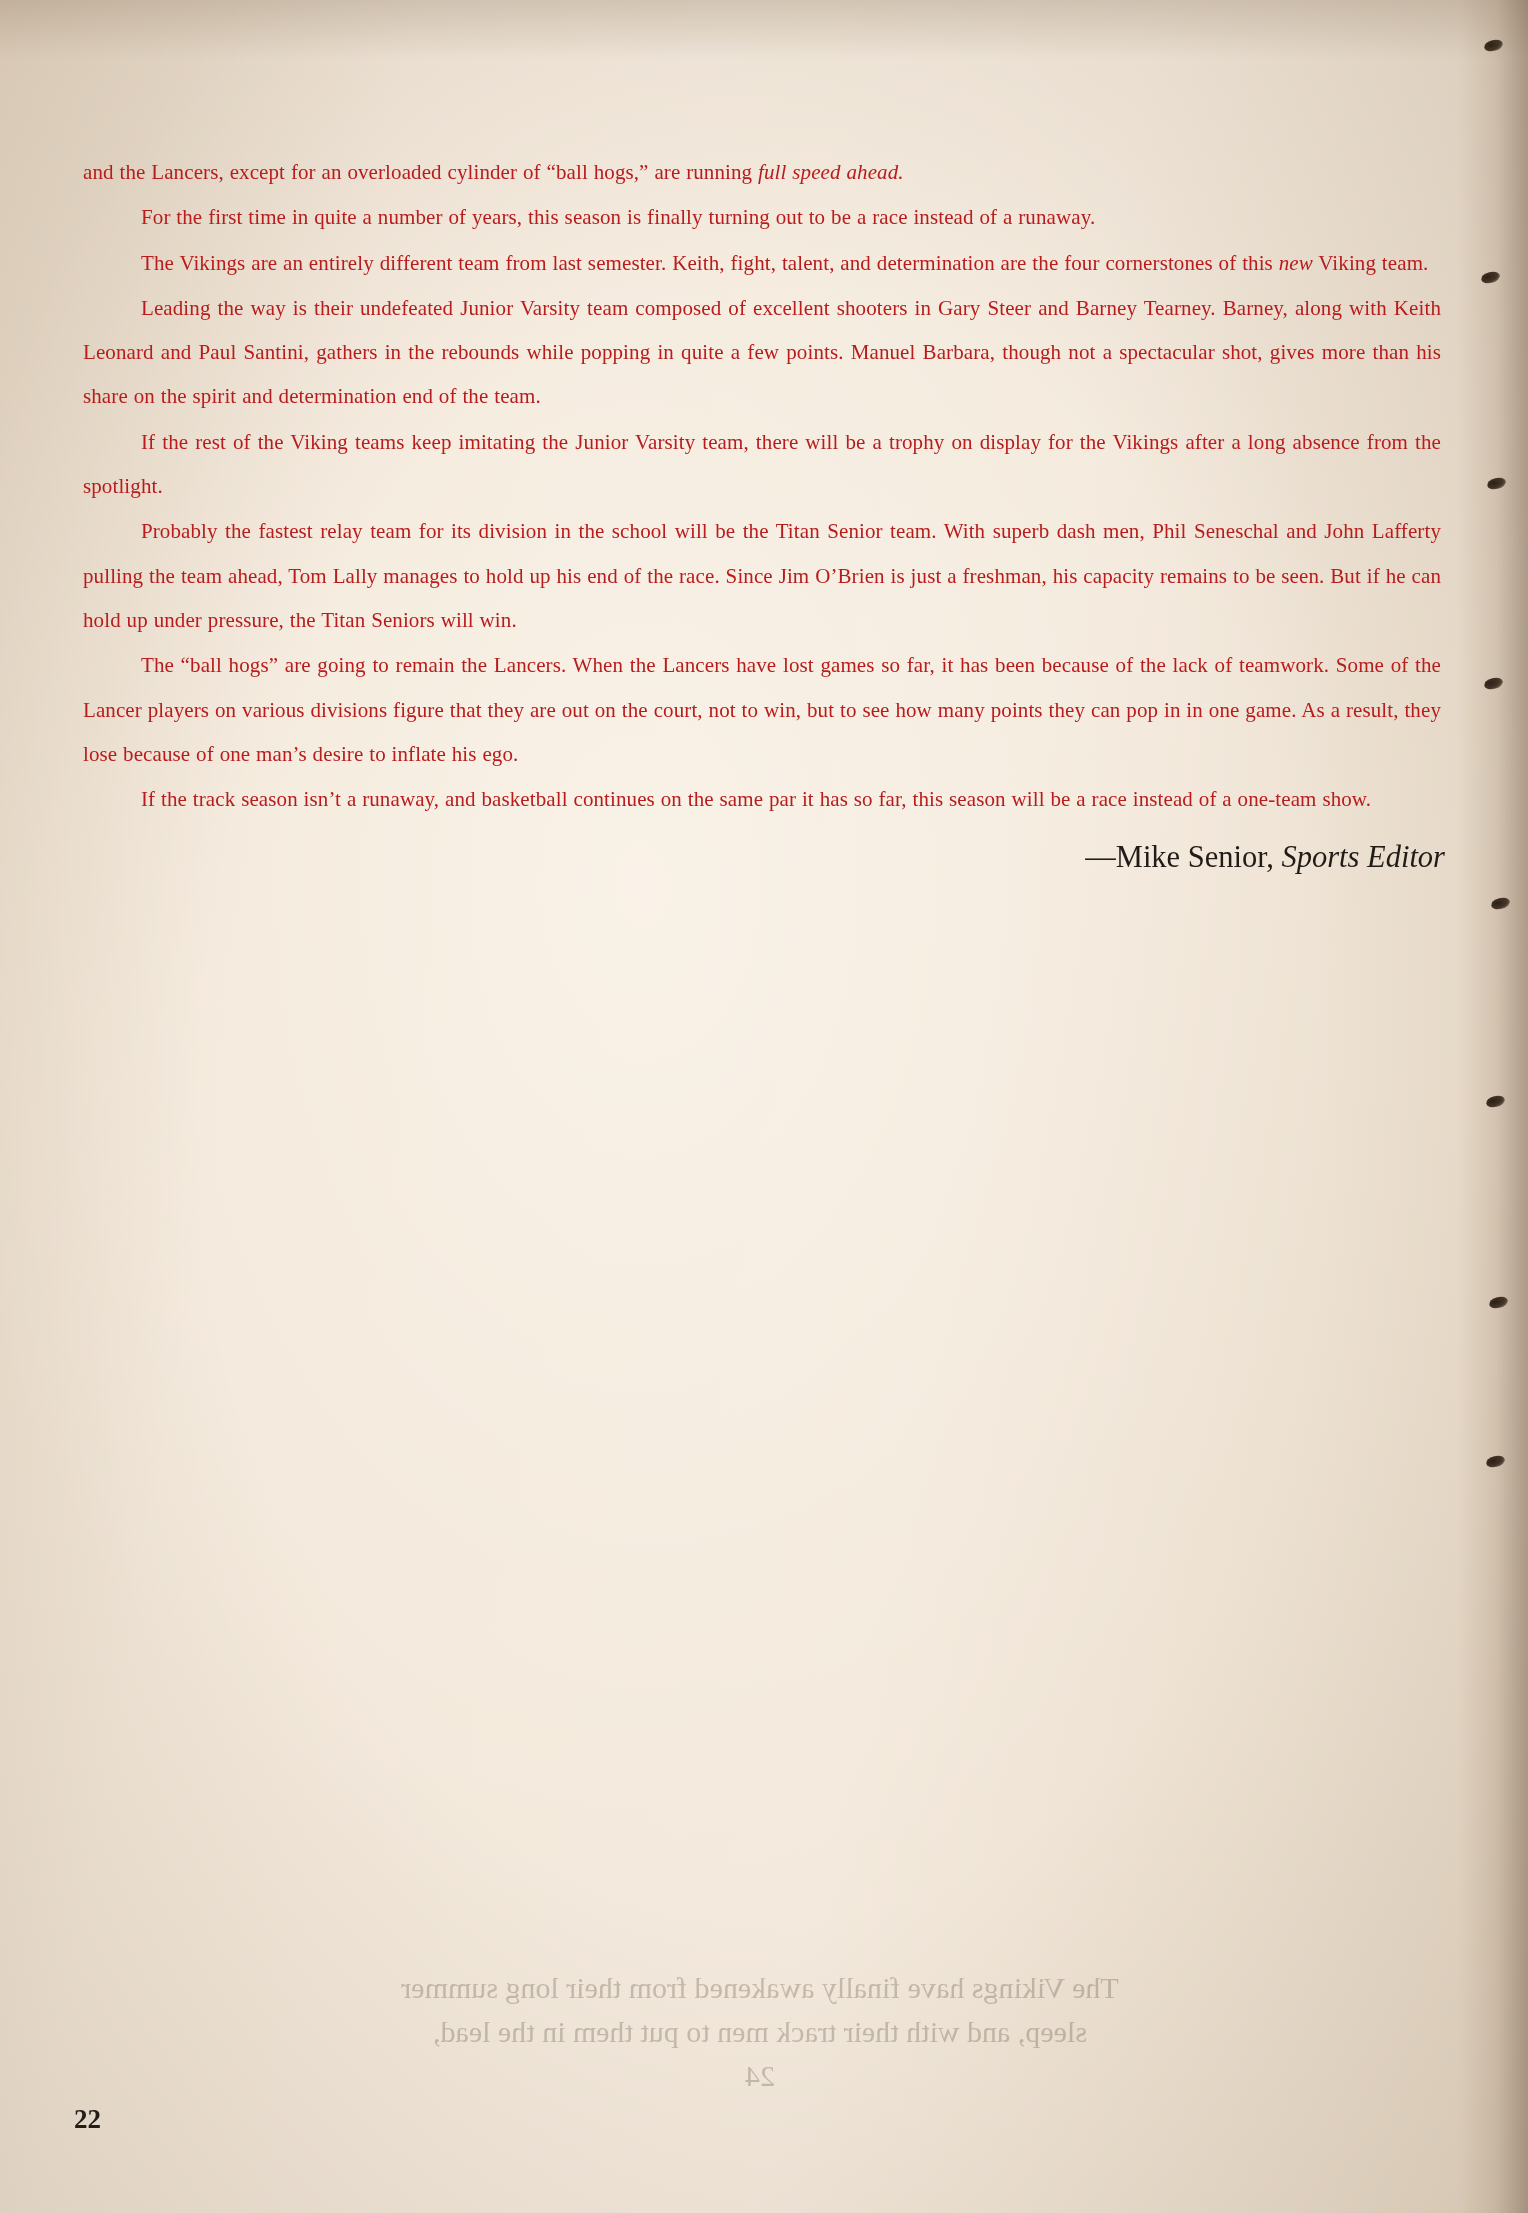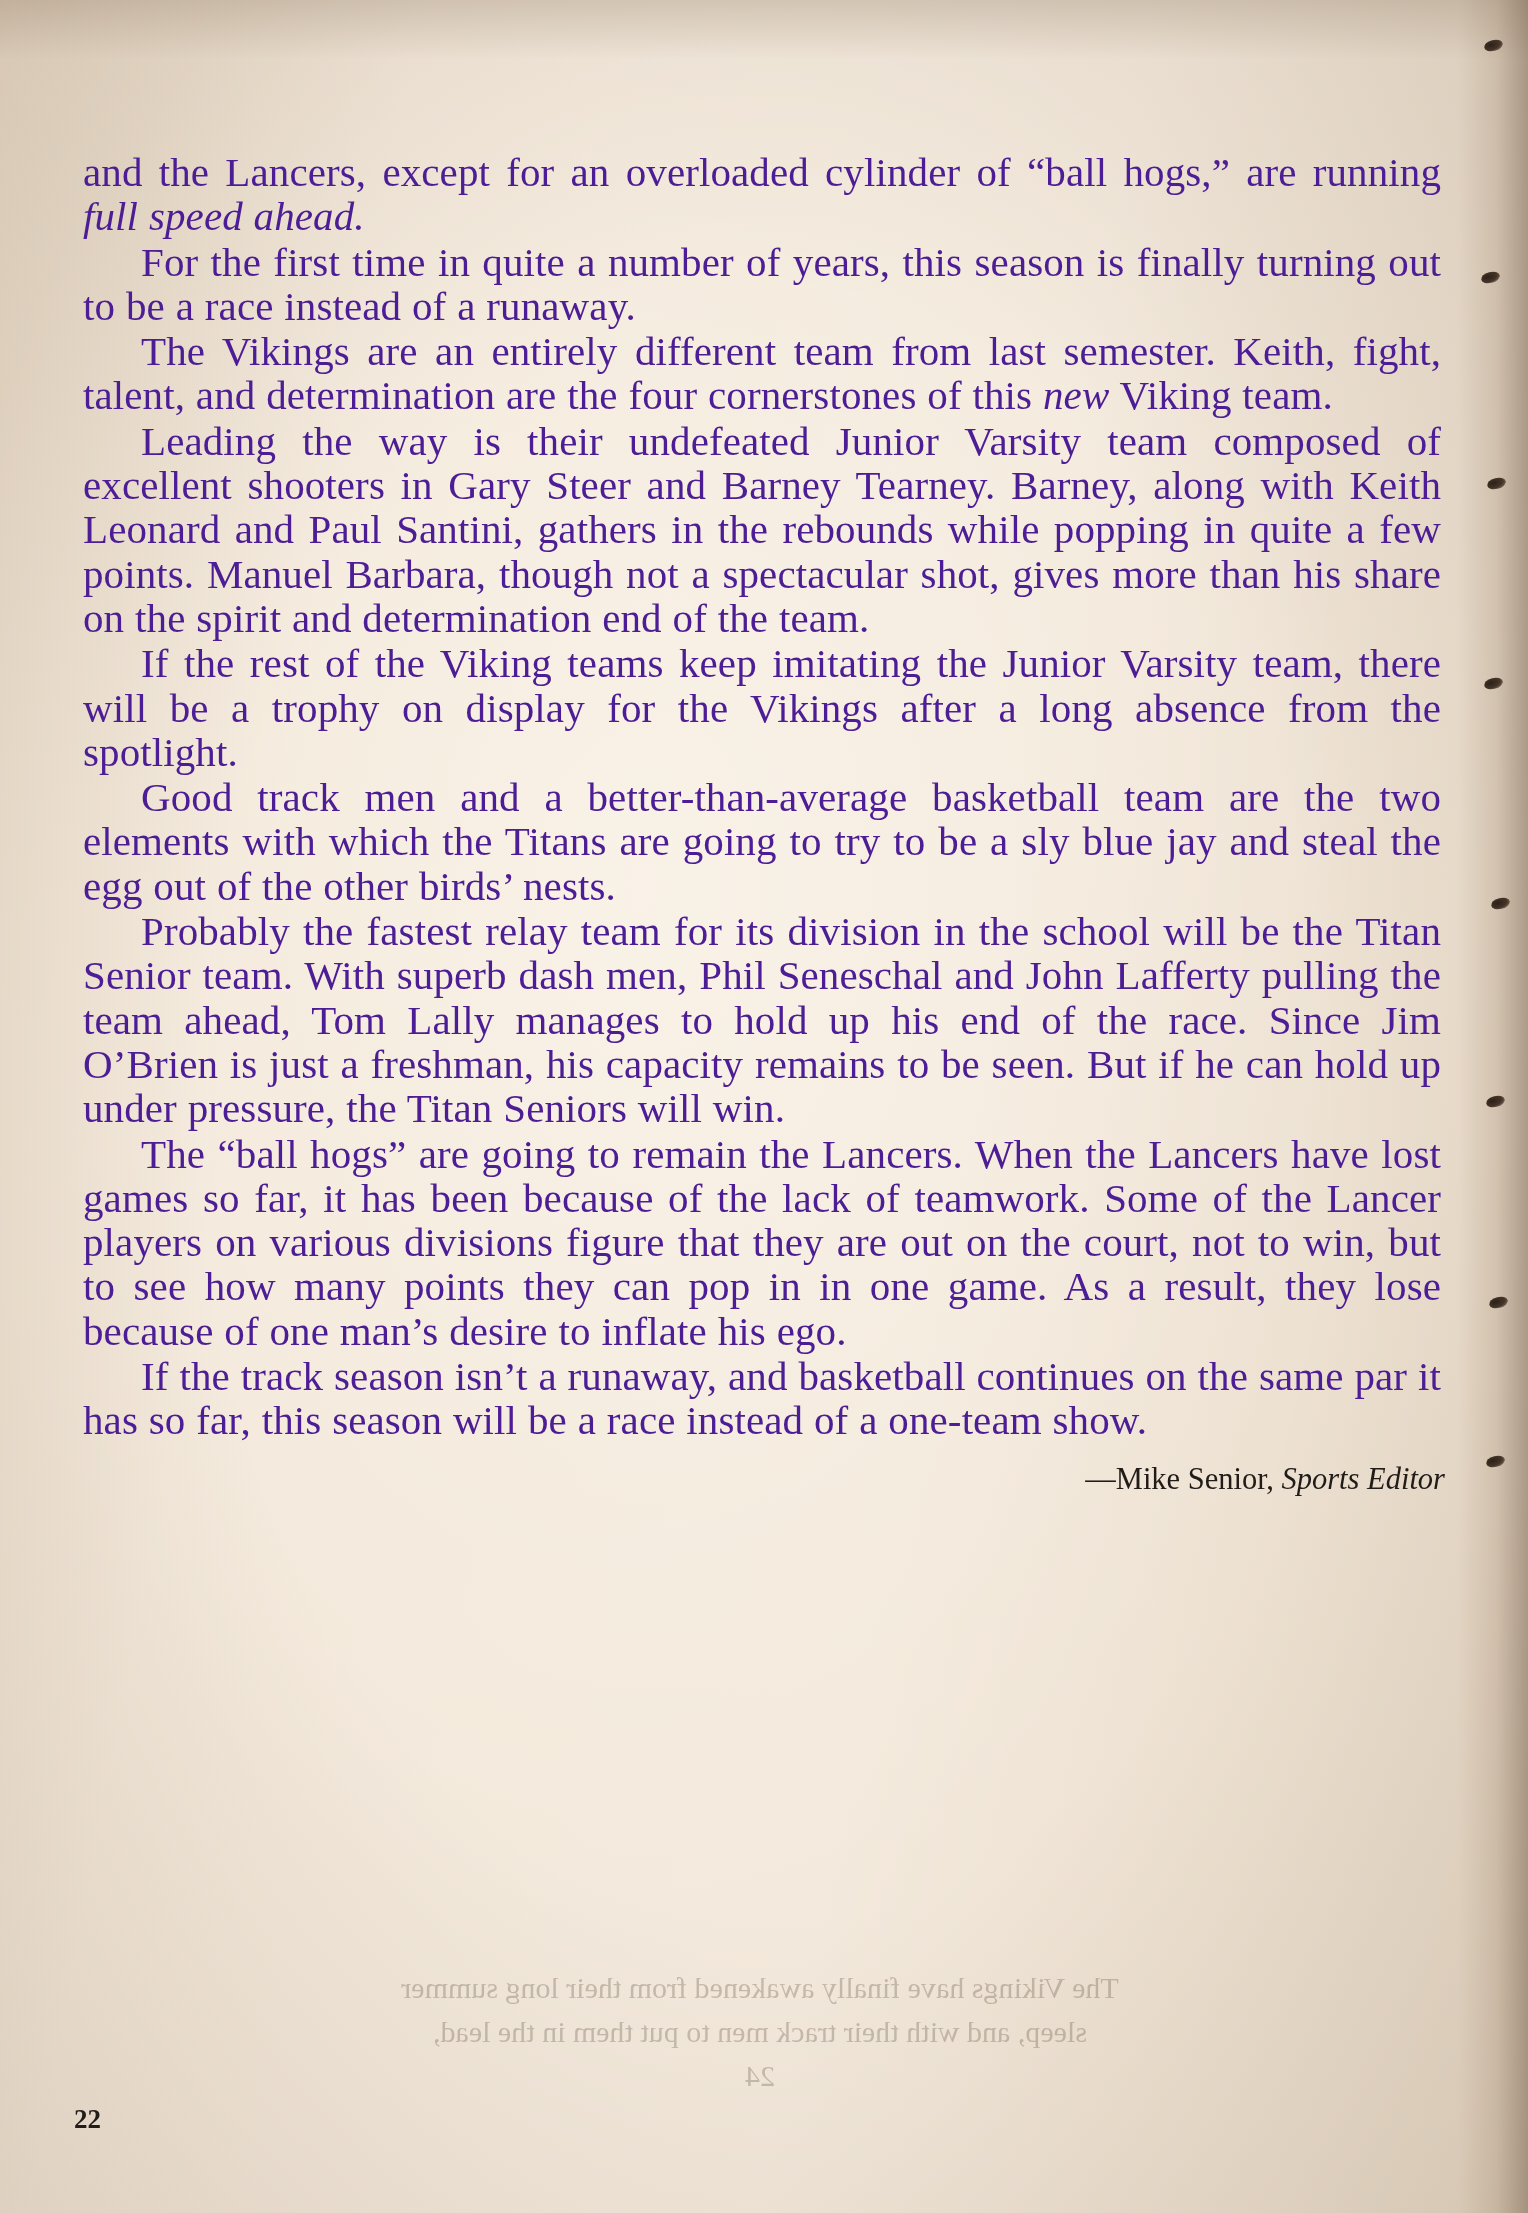--- a/index.html
+++ b/index.html
@@ -52,23 +52,23 @@
 
   .content {
     position: absolute;
     left: 83px;
     top: 150px;
     width: 1370px;
   }
 
   p.para {
     margin: 0 12px 1px 0;
-    font-size: 41px;
+    font-size: 21px;
     line-height: 44.3px;
-    color: #4c1d95;
+    color: #b91c1c;
     text-align: justify;
     text-indent: 58px;
     letter-spacing: 0.1px;
     word-spacing: 0.5px;
     font-weight: 500;
   }
   p.para.first {
     text-indent: 0;
   }
   p.para i {
@@ -152,21 +152,20 @@
   <div>24</div>
 </div>
 
 <div class="content">
   <div id="paragraphs">
       <p class="para first"><span>and the Lancers, except for an overloaded cylinder of “ball hogs,” are running </span><i>full speed ahead.</i></p>
       <p class="para"><span>For the first time in quite a number of years, this season is finally turning out to be a race instead of a runaway.</span></p>
       <p class="para"><span>The Vikings are an entirely different team from last semester. Keith, fight, talent, and determination are the four cornerstones of this </span><i>new</i><span> Viking team.</span></p>
       <p class="para"><span>Leading the way is their undefeated Junior Varsity team composed of excellent shooters in Gary Steer and Barney Tearney.  Barney, along with Keith Leonard and Paul Santini, gathers in the rebounds while popping in quite a few points.  Manuel Barbara, though not a spectacular shot, gives more than his share on the spirit and determination end of the team.</span></p>
       <p class="para"><span>If the rest of the Viking teams keep imitating the Junior Varsity team, there will be a trophy on display for the Vikings after a long absence from the spotlight.</span></p>
-      <p class="para"><span>Good track men and a better-than-average basketball team are the two elements with which the Titans are going to try to be a sly blue jay and steal the egg out of the other birds’ nests.</span></p>
       <p class="para"><span>Probably the fastest relay team for its division in the school will be the Titan Senior team.  With superb dash men, Phil Seneschal and John Lafferty pulling the team ahead, Tom Lally manages to hold up his end of the race.  Since Jim O’Brien is just a freshman, his capacity remains to be seen.  But if he can hold up under pressure, the Titan Seniors will win.</span></p>
       <p class="para"><span>The “ball hogs” are going to remain the Lancers.  When the Lancers have lost games so far, it has been because of the lack of teamwork.  Some of the Lancer players on various divisions figure that they are out on the court, not to win, but to see how many points they can pop in in one game.  As a result, they lose because of one man’s desire to inflate his ego.</span></p>
       <p class="para"><span>If the track season isn’t a runaway, and basketball continues on the same par it has so far, this season will be a race instead of a one-team show.</span></p>
     </div>
   <div class="signature">
     <span>—Mike Senior, </span><i>Sports Editor</i>
   </div>
 </div>
 
 <div class="page-number">22</div>

